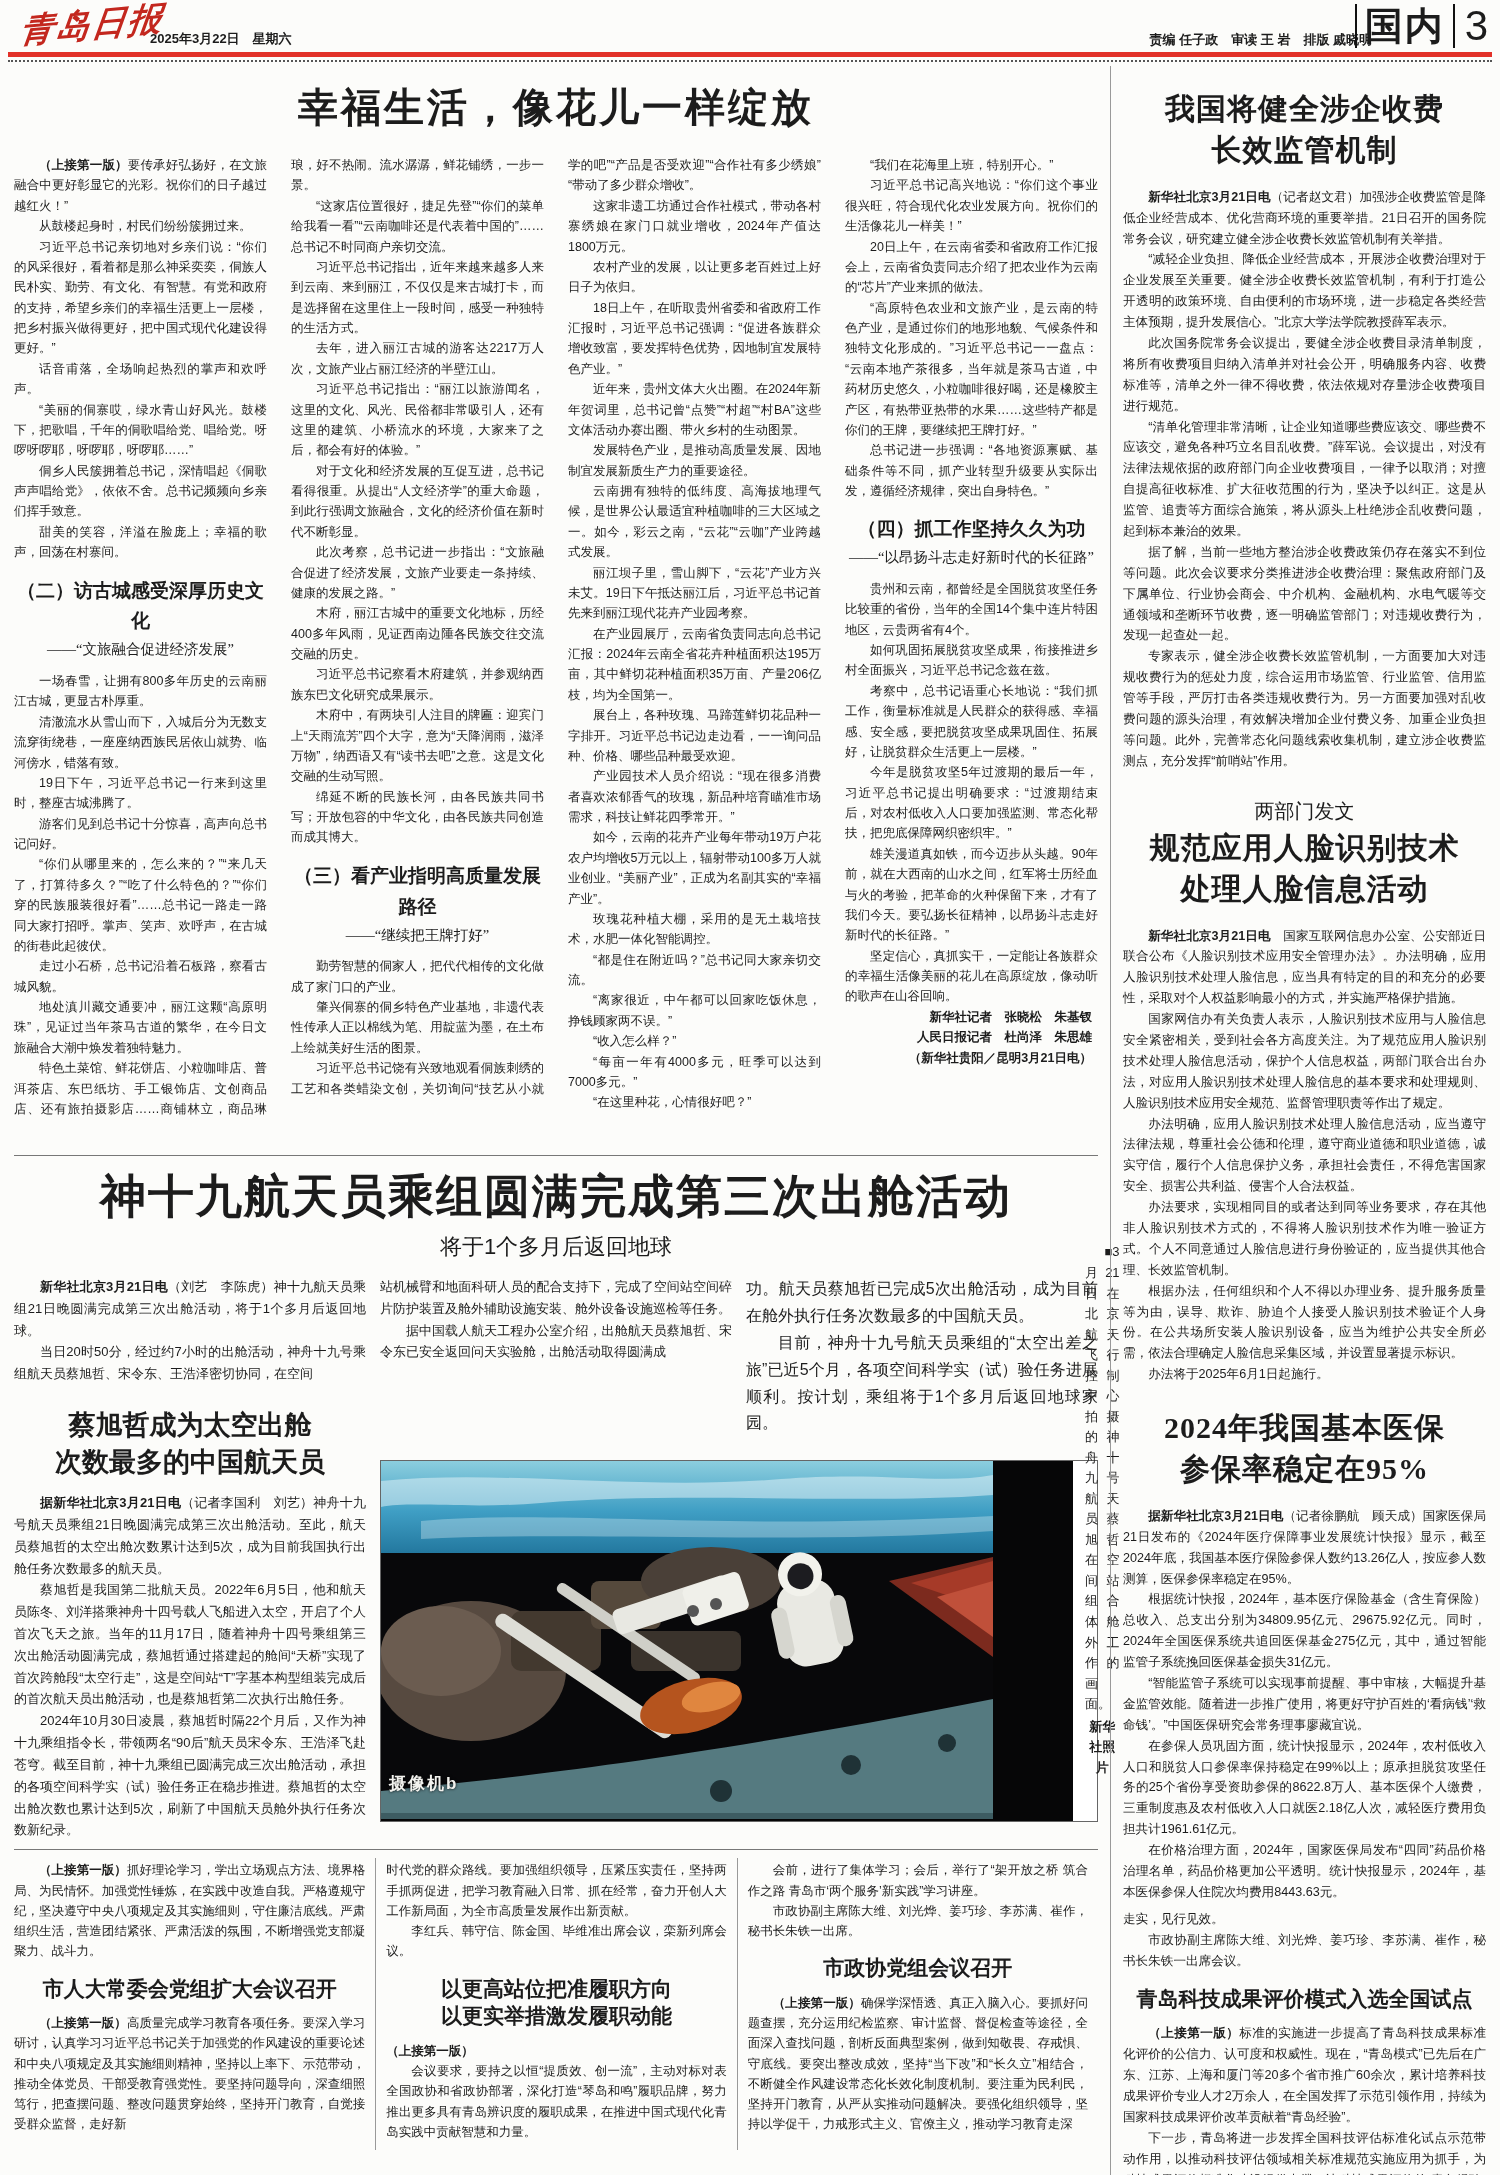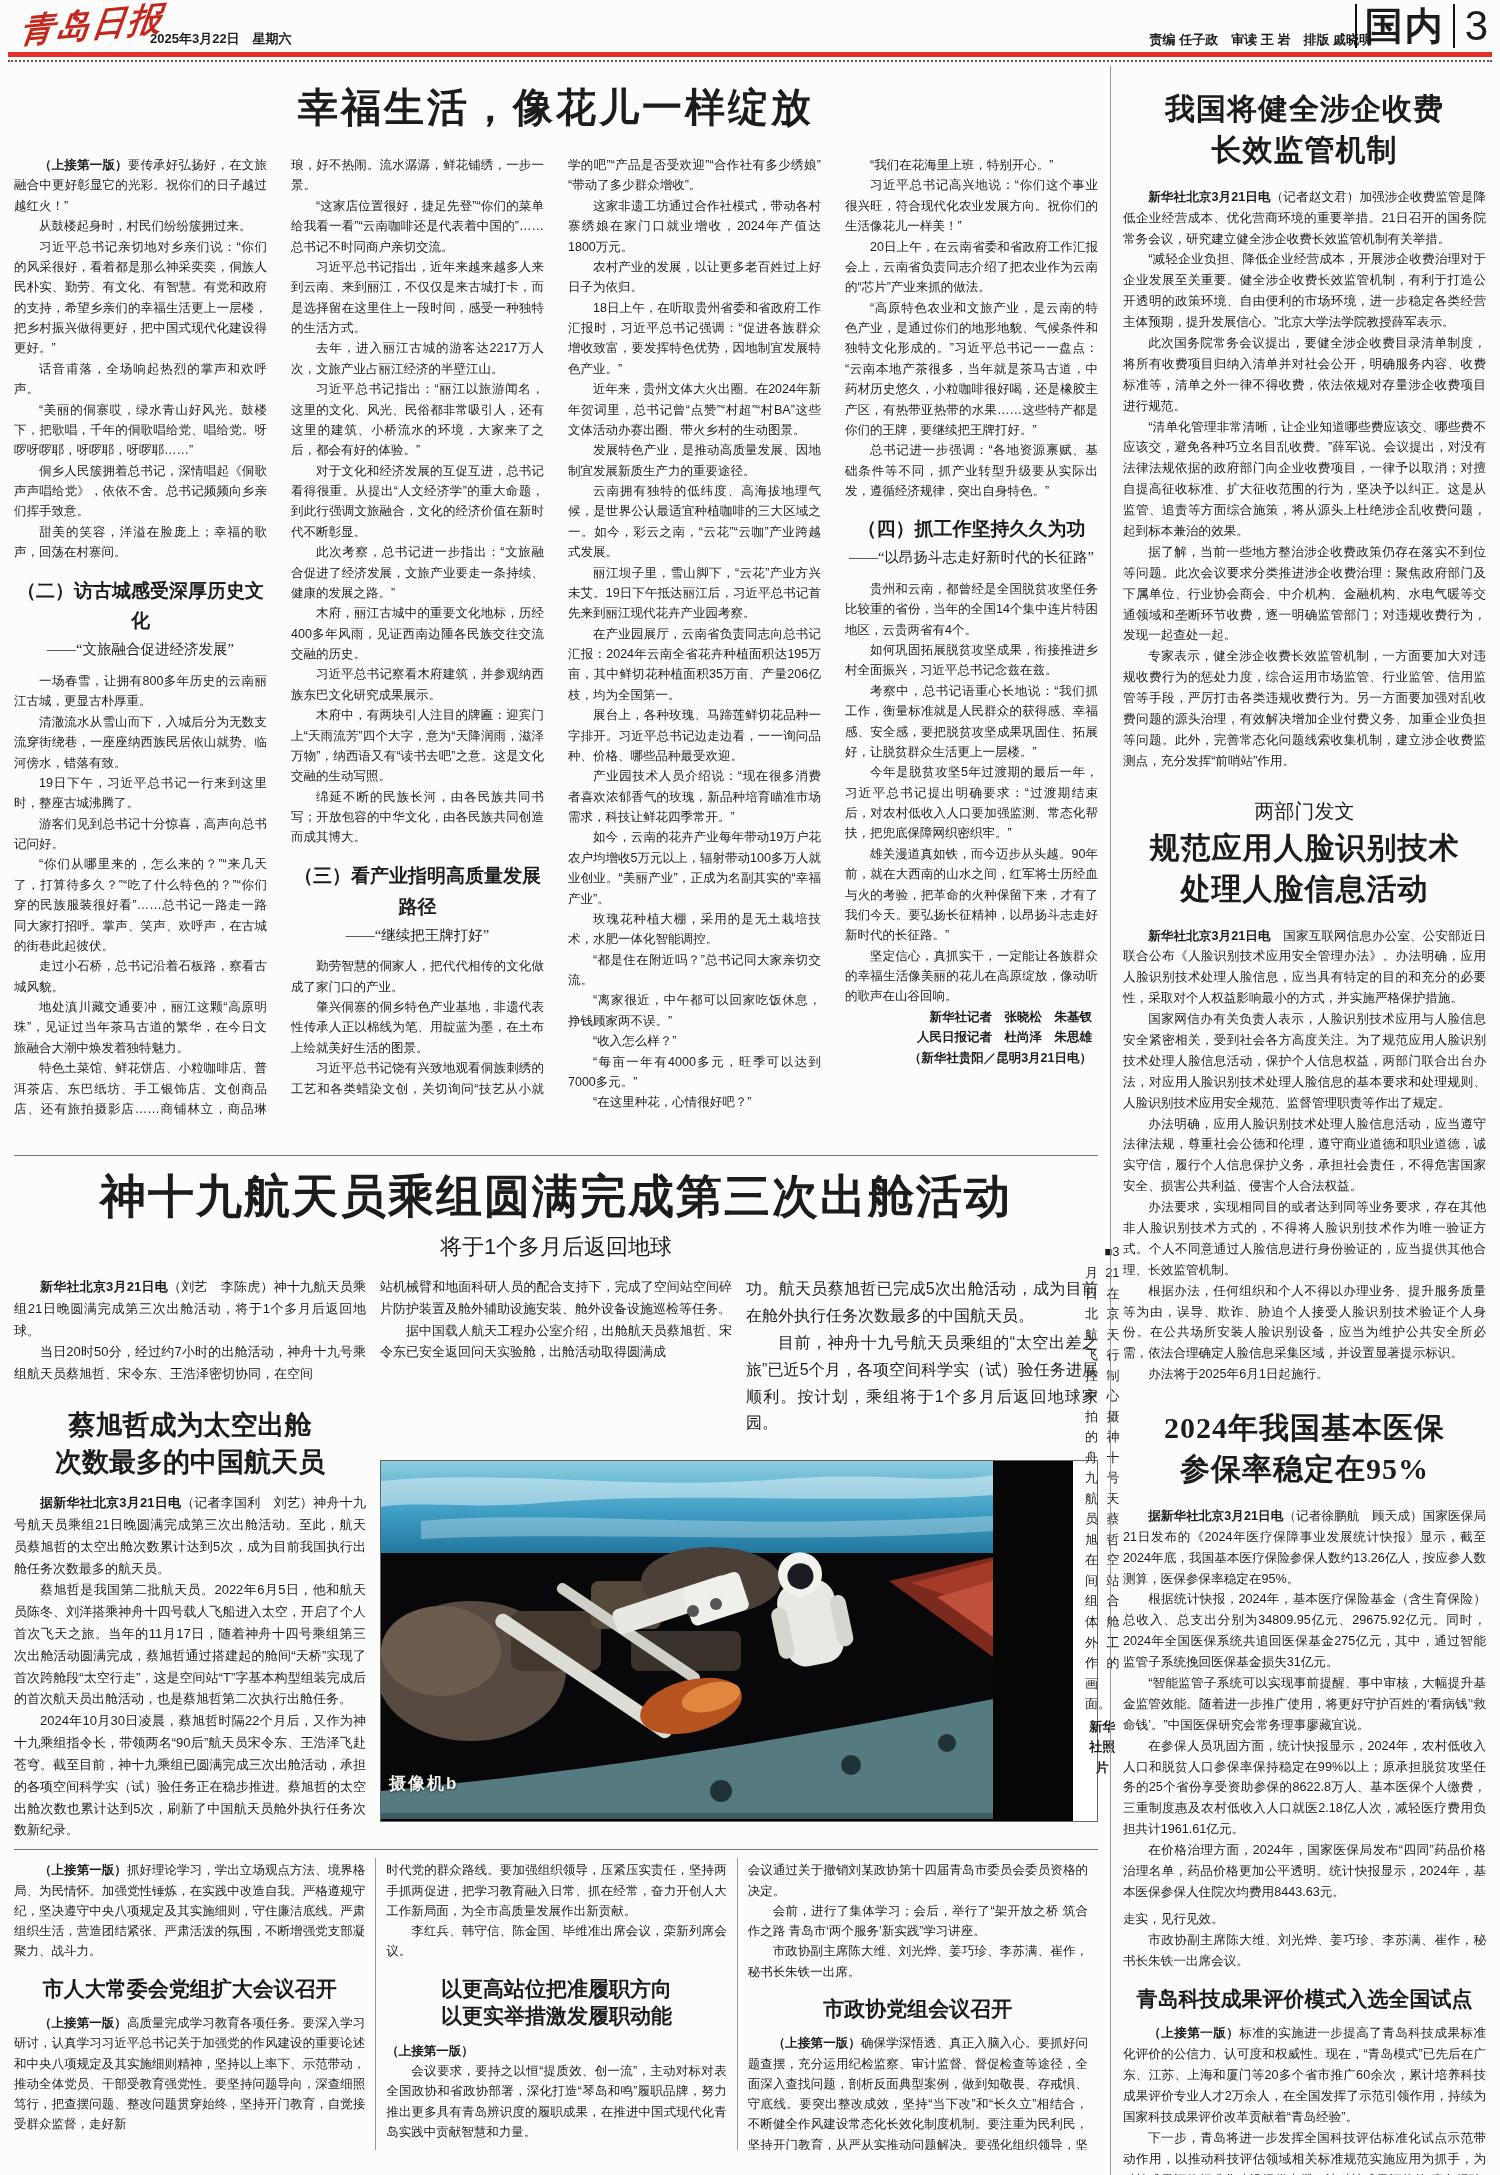--- a/index.html
+++ b/index.html
@@ -282,21 +282,20 @@
         </div>
       <div class="bx">
           <div class="it it-p" style="text-indent: 0px;">时代党的群众路线。要加强组织领导，压紧压实责任，坚持两手抓两促进，把学习教育融入日常、抓在经常，奋力开创人大工作新局面，为全市高质量发展作出新贡献。</div>
           <div class="it it-p">李红兵、韩守信、陈金国、毕维准出席会议，栾新列席会议。</div>
           <div class="it it-h4">以更高站位把准履职方向
 以更实举措激发履职动能</div>
           <div class="it it-p" style="text-indent: 0px;"><b>（上接第一版）</b></div>
           <div class="it it-p">会议要求，要持之以恒“提质效、创一流”，主动对标对表全国政协和省政协部署，深化打造“琴岛和鸣”履职品牌，努力推出更多具有青岛辨识度的履职成果，在推进中国式现代化青岛实践中贡献智慧和力量。</div>
         </div>
       <div class="bx">
-          <div class="it it-p" style="text-indent: 0px;">会议通过关于撤销刘某政协第十四届青岛市委员会委员资格的决定。</div>
           <div class="it it-p">会前，进行了集体学习；会后，举行了“架开放之桥 筑合作之路 青岛市‘两个服务’新实践”学习讲座。</div>
           <div class="it it-p">市政协副主席陈大维、刘光烨、姜巧珍、李苏满、崔作，秘书长朱铁一出席。</div>
           <div class="it it-h4">市政协党组会议召开</div>
           <div class="it it-open"><b>（上接第一版）</b>确保学深悟透、真正入脑入心。要抓好问题查摆，充分运用纪检监察、审计监督、督促检查等途径，全面深入查找问题，剖析反面典型案例，做到知敬畏、存戒惧、守底线。要突出整改成效，坚持“当下改”和“长久立”相结合，不断健全作风建设常态化长效化制度机制。要注重为民利民，坚持开门教育，从严从实推动问题解决。要强化组织领导，坚持以学促干，力戒形式主义、官僚主义，推动学习教育走深</div>
         </div>
     </div>
   </div>
 
   <aside class="rail">
 

